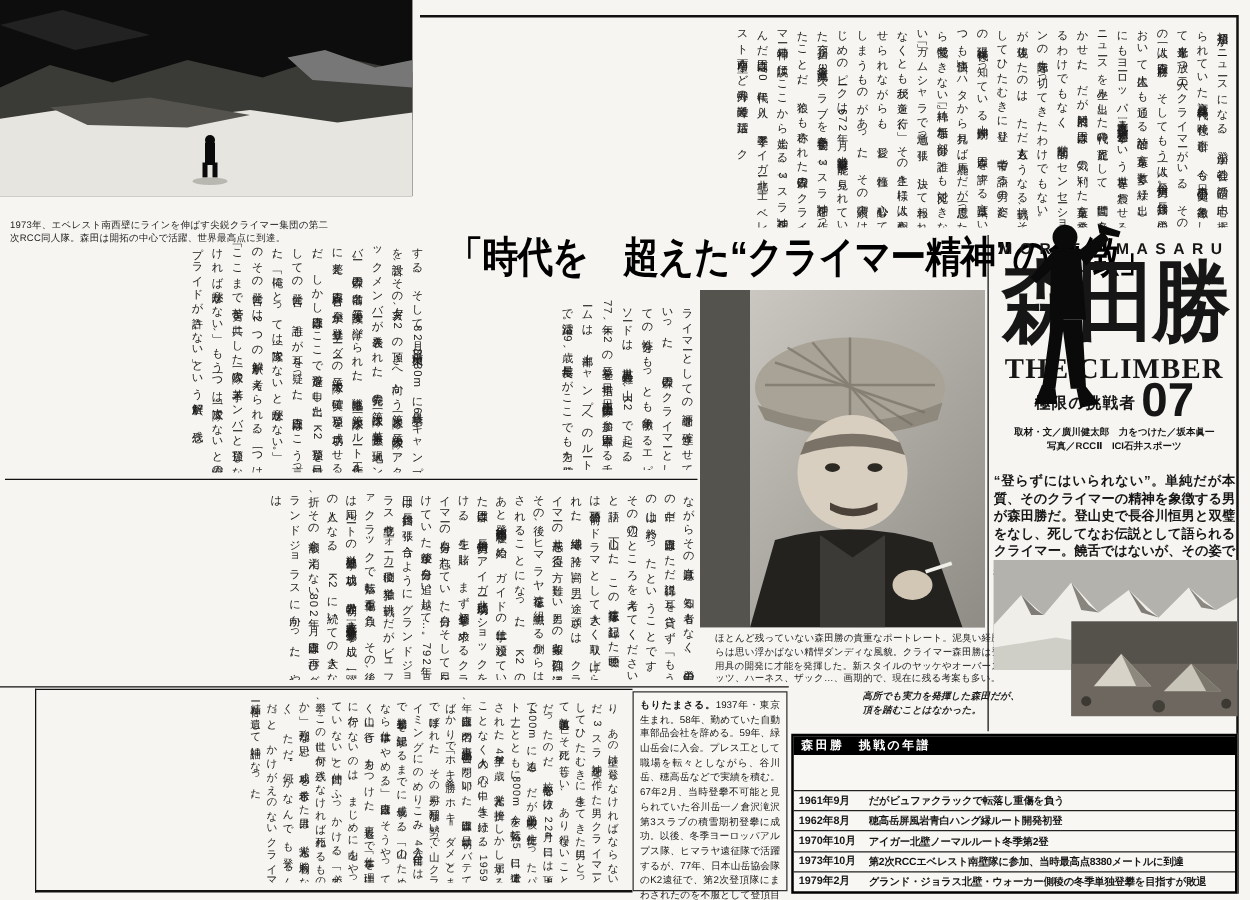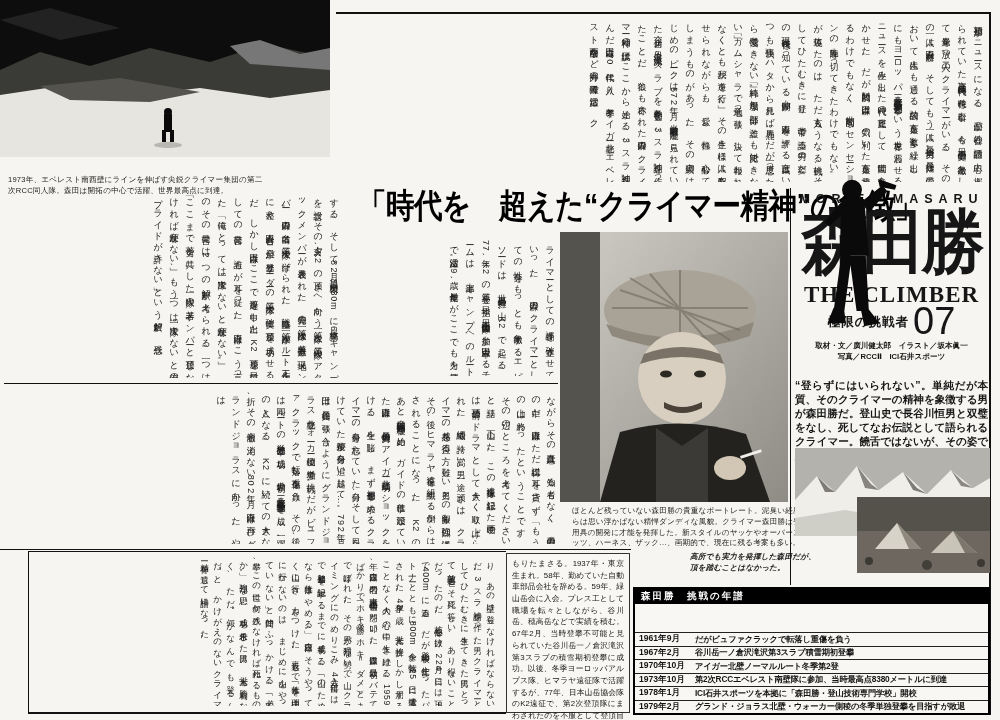--- a/index.html
+++ b/index.html
@@ -21,31 +21,31 @@
             transform:scaleY(1.18);transform-origin:left top;color:#000;}
   
   .tblock{position:absolute;left:793px;top:188px;width:197px;text-align:center;}
   .romaji{font-size:12.5px;font-weight:700;letter-spacing:6px;margin-top:4px;white-space:nowrap;}
   .kanji{font-size:63px;font-weight:900;letter-spacing:-3px;line-height:1.02;white-space:nowrap;
          transform:scaleY(1.12);transform-origin:center top;}
   .climber-series{font-family:"Liberation Serif","DejaVu Serif",serif;font-size:23px;font-weight:700;
          letter-spacing:1px;margin-top:12px;white-space:nowrap;}
   .series-row{display:flex;align-items:flex-end;justify-content:center;gap:4px;margin-top:-2px;}
   .series-ja{font-size:12.5px;font-weight:800;letter-spacing:1px;padding-bottom:6px;}
-  .series-no{font-size:38px;font-weight:400;line-height:.8;text-align:center;}
+  .series-no{font-size:38px;font-weight:700;line-height:.8;text-align:center;}
   .credits{font-size:7.6px;font-weight:700;line-height:1.5;margin-top:3px;}
   .lead{position:absolute;left:795px;top:378px;width:193px;font-size:10.6px;font-weight:800;
         line-height:1.33;text-align:justify;letter-spacing:-.2px;}
   
   .silhouette{position:absolute;left:806px;top:176px;width:92px;height:158px;z-index:3;}
   
   .bio{position:absolute;left:506px;top:553px;width:124px;height:160px;border:1px solid #333;
        background:#f8f7f3;padding:4px 5px;box-sizing:border-box;font-size:7.8px;line-height:1.5;
        text-align:justify;}
-  .bio .kana{font-weight:400;}
+  .bio .kana{font-weight:700;}
   
   .timeline{position:absolute;left:633px;top:587px;width:357px;height:128px;border:2px solid #000;
             background:#f8f7f3;box-sizing:border-box;display:flex;flex-direction:column;}
   .tl-head{background:#000;color:#fff;font-size:9.5px;font-weight:800;padding:1px 6px;letter-spacing:2px;}
   .tl-rows{flex:1;display:flex;flex-direction:column;margin-top:28px;}
   .tl-row{flex:1;display:flex;align-items:center;border-top:1px solid #222;padding:0 4px;}
   .tl-date{width:56px;flex:none;font-size:8.6px;font-weight:800;}
   .tl-event{font-size:8.3px;font-weight:700;white-space:nowrap;overflow:hidden;letter-spacing:-.2px;}
   
   .bottom-box{position:absolute;left:28px;top:551px;width:478px;height:163px;
@@ -143,21 +143,21 @@
 
   <div class="tblock">
     <div class="romaji">MORITA MASARU</div>
     <div class="kanji">森田勝</div>
     <div class="climber-series">THE CLIMBER</div>
     <div class="series-row">
       <span class="series-ja">極限の挑戦者</span>
       <span class="series-no">07</span>
     </div>
     <div class="credits">
-      <div>取材・文／廣川健太郎　イラスト／坂本眞一</div>
+      <div>取材・文／廣川健太郎　力をつけた／坂本眞一</div>
       <div>写真／RCCⅡ　ICI石井スポーツ</div>
     </div>
   </div>
   <div class="lead">“登らずにはいられない”。単純だが本質、そのクライマーの精神を象徴する男が森田勝だ。登山史で長谷川恒男と双璧をなし、死してなお伝説として語られるクライマー。饒舌ではないが、その姿で惹きつける一人の表現者だった。生き続ける森田の精神の歴史を追いかける！</div>
 
   <div class="photo" style="left:795px;top:448px;width:195px;height:88px;">
     <svg viewBox="0 0 195 88" preserveAspectRatio="none">
       <rect width="195" height="88" fill="#b3b2ac"></rect>
       <polygon points="0,52 22,28 40,44 62,18 84,42 108,24 132,46 156,22 178,40 195,30 195,88 0,88" fill="#efeee8"></polygon>
       <polygon points="22,28 34,40 40,44 30,44" fill="#7e7c75"></polygon>
@@ -192,35 +192,31 @@
   </div>
 
   <div class="timeline">
     <div class="tl-head">森田勝　挑戦の年譜</div>
     <div class="tl-rows" id="tl-rows">
         <div class="tl-row">
           <span class="tl-date">1961年9月</span>
           <span class="tl-event">だがビュファクラックで転落し重傷を負う</span>
         </div>
         <div class="tl-row">
-          <span class="tl-date">1967年2月</span>
-          <span class="tl-event">谷川岳一ノ倉沢滝沢第3スラブ積雪期初登攀</span>
+          <span class="tl-date">1962年8月</span>
+          <span class="tl-event">穂高岳屏風岩青白ハング縁ルート開発初登</span>
         </div>
         <div class="tl-row">
           <span class="tl-date">1970年10月</span>
           <span class="tl-event">アイガー北壁ノーマルルート冬季第2登</span>
         </div>
         <div class="tl-row">
           <span class="tl-date">1973年10月</span>
           <span class="tl-event">第2次RCCエベレスト南壁隊に参加、当時最高点8380メートルに到達</span>
         </div>
         <div class="tl-row">
-          <span class="tl-date">1978年1月</span>
-          <span class="tl-event">ICI石井スポーツを本拠に「森田勝・登山技術専門学校」開校</span>
-        </div>
-        <div class="tl-row">
           <span class="tl-date">1979年2月</span>
           <span class="tl-event">グランド・ジョラス北壁・ウォーカー側稜の冬季単独登攀を目指すが敗退</span>
         </div>
       </div>
   </div>
 
 </div>
 
 </body></html>

